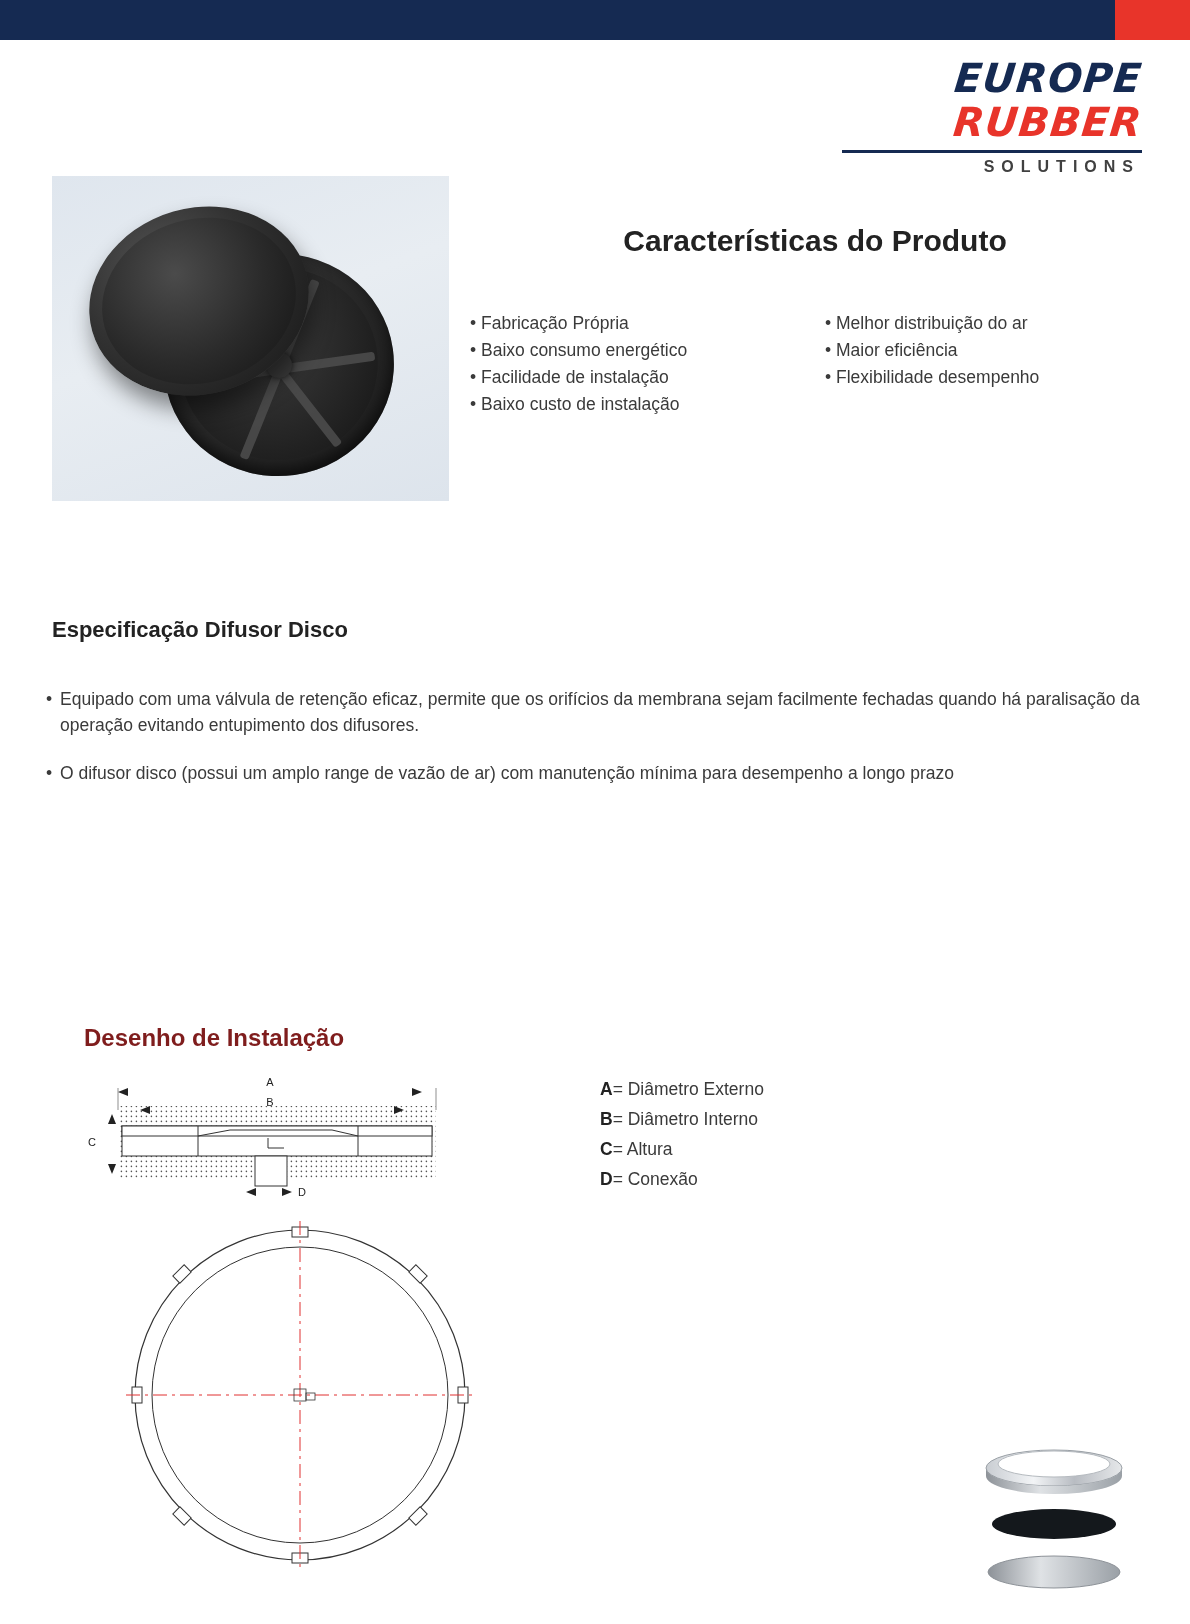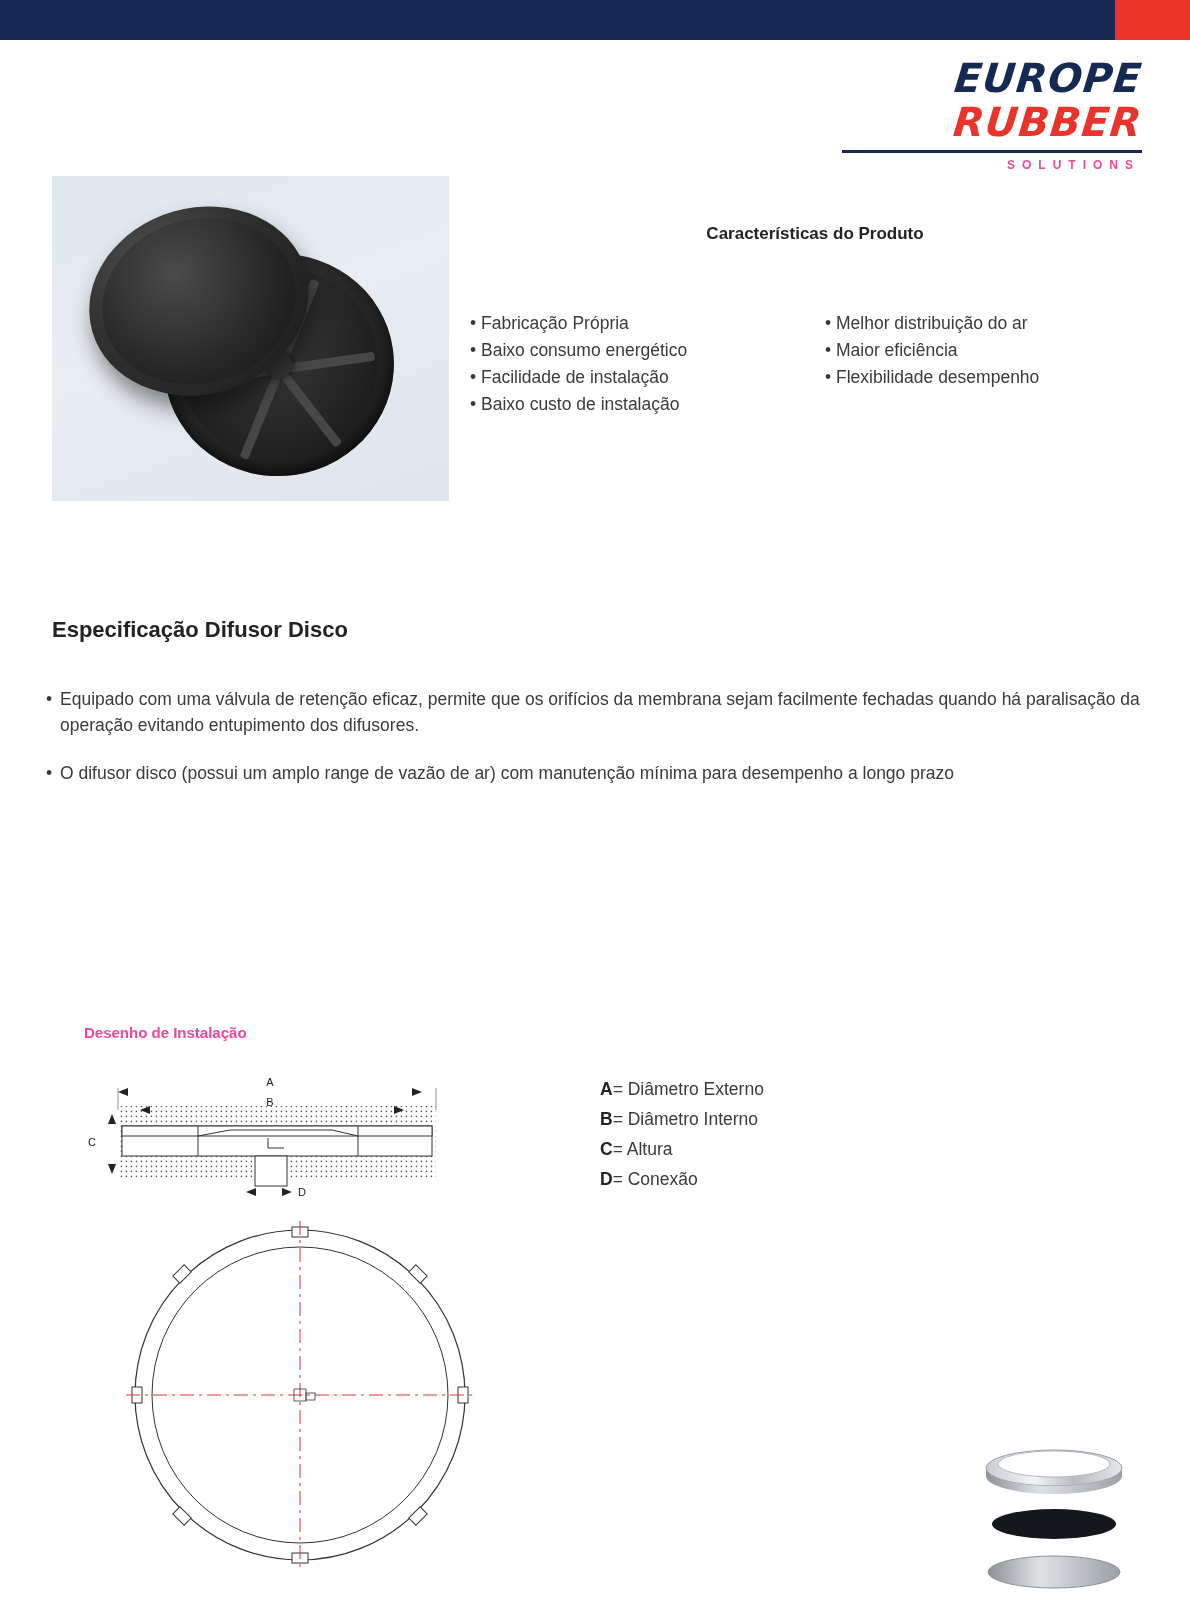--- a/index.html
+++ b/index.html
@@ -54,24 +54,24 @@
     transform: skewX(-6deg);
     margin-top: 4px;
   }
   .logo-rule {
     height: 3px;
     background: #152a52;
     margin: 8px 0 6px auto;
     width: 300px;
   }
   .logo-solutions {
-    font-size: 12px;
+    font-size: 16px;
     font-weight: bold;
     letter-spacing: 7px;
-    color: #ec4899;
+    color: #404040;
     padding-right: 2px;
   }
 
   
   .product-photo {
     position: absolute;
     left: 52px; top: 176px;
     width: 397px; height: 325px;
     background: linear-gradient(160deg,#dfe6ee 0%, #e8edf2 45%, #dde4ec 100%);
     overflow: hidden;
@@ -128,21 +128,21 @@
     border-radius: 50%;
     background: radial-gradient(ellipse at 42% 30%, #4b4b4b 0%, #2a2a2a 55%, #131313 100%);
   }
 
   
   .char-title {
     position: absolute;
     left: 470px; top: 224px;
     width: 690px;
     text-align: center;
-    font-size: 17px;
+    font-size: 30px;
     font-weight: bold;
     color: #222;
   }
   .char-cols {
     position: absolute;
     left: 470px; top: 310px;
     width: 690px;
     display: flex;
     gap: 25px;
   }
@@ -184,23 +184,23 @@
   .spec-item::before {
     content: "•";
     position: absolute;
     left: 0; top: 0;
   }
 
   
   .draw-title {
     position: absolute;
     left: 84px; top: 1024px;
-    font-size: 15px;
-    font-weight: bold;
-    color: #ec4899;
+    font-size: 24px;
+    font-weight: bold;
+    color: #7f1d1d;
   }
 
   .side-view {
     position: absolute;
     left: 70px; top: 1070px;
     width: 400px; height: 140px;
   }
   .legend {
     position: absolute;
     left: 600px; top: 1074px;

